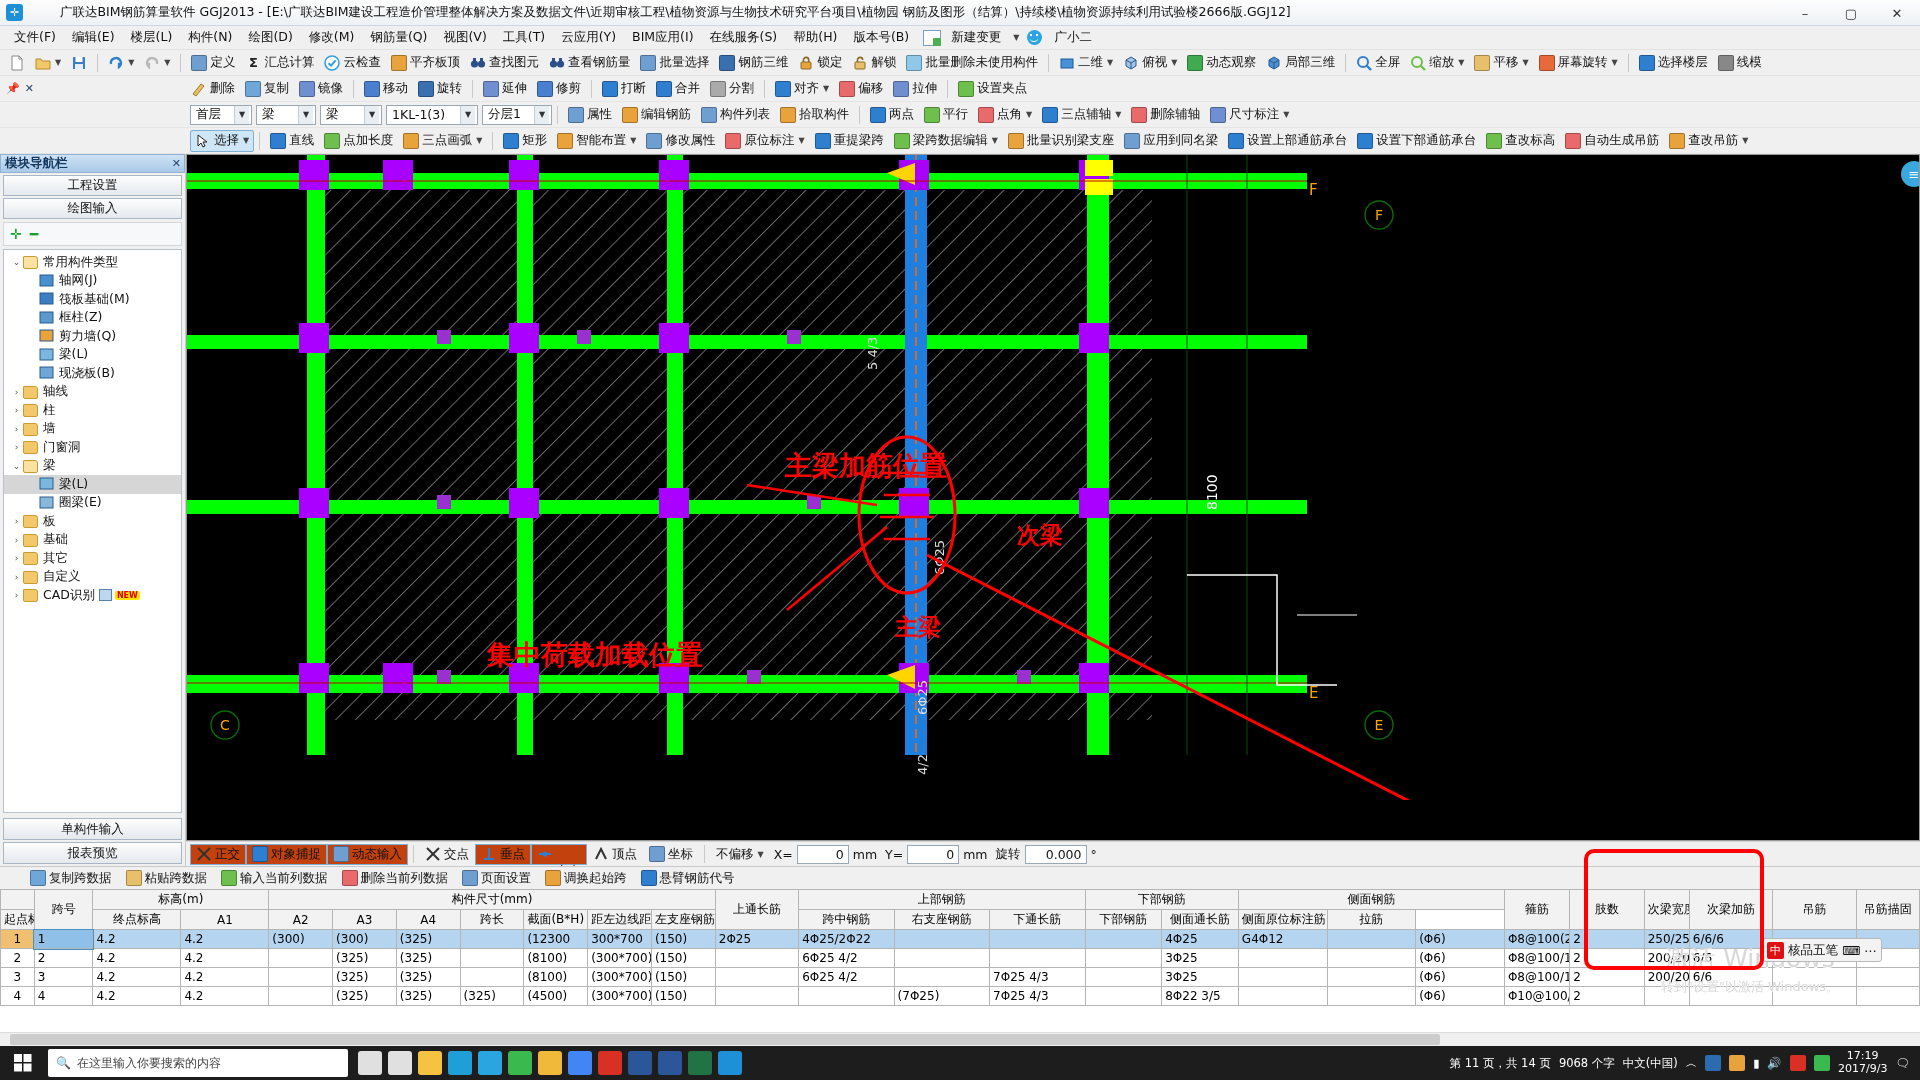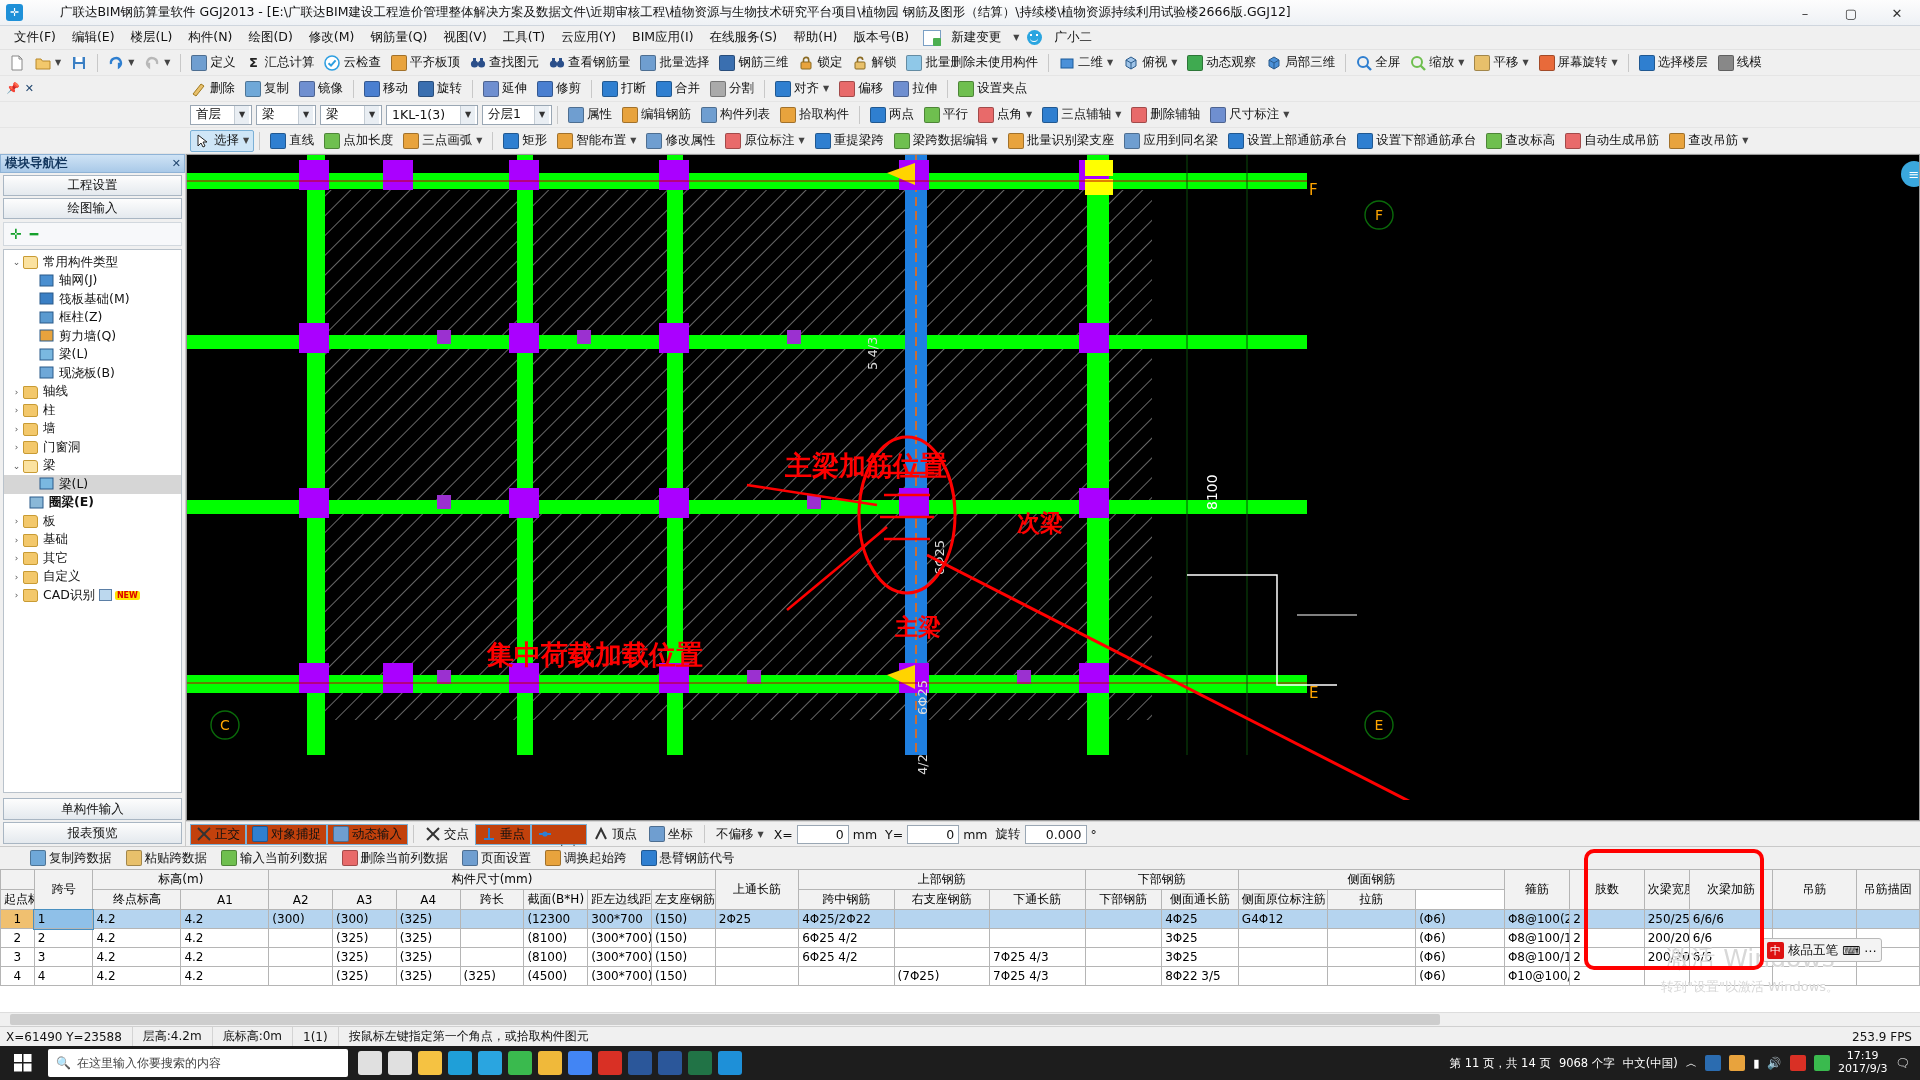--- a/index.html
+++ b/index.html
@@ -658,21 +658,21 @@
             </span>
             <span>梁</span>
           </div>
           <div class="node sel" style="padding-left: 22px;">
             <span class="exp"></span>
             <span class="fic"><svg width="15" height="13">
                 <rect x="1" y="1" width="13" height="11" fill="#7ab8e0" stroke="#2a5a8a" stroke-width="1"></rect>
               </svg></span>
             <span>梁(L)</span>
           </div>
-          <div class="node" style="padding-left: 12px; font-weight: bold;">
+          <div class="node" style="padding-left: 22px;">
             <span class="exp"></span>
             <span class="fic"><svg width="15" height="13">
                 <rect x="1" y="1" width="13" height="11" fill="#8ab8d8" stroke="#2a5a8a" stroke-width="1"></rect>
               </svg></span>
             <span>圈梁(E)</span>
           </div>
           <div class="node" style="padding-left: 6px;">
             <span class="exp">›</span>
             <span class="fic">
               <span class="folder" style="display:block;width:15px"></span>
@@ -796,21 +796,21 @@
               <path d="M560 330 L690 350" stroke="#ff0000" stroke-width="2.5" fill="none"></path>
               <path d="M740 400 L1680 880" stroke="#ff0000" stroke-width="3" fill="none"></path>
               <polygon points="1690,886 1650,878 1664,862" fill="#ff0000"></polygon>
               <path d="M75 690 H160" stroke="#ff0000" stroke-width="6" fill="none"></path>
               <polygon points="178,690 152,678 152,702" fill="#ff0000"></polygon>
               <path d="M105 655 l10 12 M115 655 l-10 12" stroke="#ff0000" stroke-width="2" fill="none"></path>
             </g>
           </svg>
         <div id="annots">
             <div class="annot" style="left: 598px; top: 293px; font-size: 27px;">主梁加筋位置</div>
-            <div class="annot" style="left: 830px; top: 353px; font-size: 23px;">次梁</div>
+            <div class="annot" style="left: 830px; top: 365px; font-size: 23px;">次梁</div>
             <div class="annot" style="left: 708px; top: 457px; font-size: 23px;">主梁</div>
             <div class="annot" style="left: 300px; top: 482px; font-size: 27px;">集中荷载加载位置</div>
             <div class="annot" style="left: 1122px; top: 26px; color: rgb(255, 165, 0); font-size: 15px; font-weight: normal;">F</div>
             <div class="annot" style="left: 1122px; top: 529px; color: rgb(255, 165, 0); font-size: 15px; font-weight: normal;">E</div>
           </div>
         <div class="gear-float" style="top:6px;right:-8px">≡</div>
       </div>
 
       <div class="snapbar">
         <div id="snapbtns" style="display:flex;align-items:center">
@@ -1065,28 +1065,20 @@
               <td></td>
             </tr>
           </tbody>
       </table>
     </div>
     <div class="scrollbar-h">
       <div class="thumb" style="left:10px;width:1430px"></div>
     </div>
   </div>
 
-  <div class="statusbar">
-    <div class="sbseg" style="padding-left:2px">X=61490  Y=23588</div>
-    <div class="sbseg">层高:4.2m</div>
-    <div class="sbseg">底标高:0m</div>
-    <div class="sbseg">1(1)</div>
-    <div class="sbseg" style="border:none">按鼠标左键指定第一个角点，或拾取构件图元</div>
-    <div style="margin-left:auto;padding-right:8px">253.9 FPS</div>
-  </div>
 
   <div class="taskbar">
     <div class="tb-start">
       <svg width="18" height="18">
           <rect x="0" y="0" width="8" height="8" fill="#fff"></rect>
           <rect x="9.5" y="0" width="8" height="8" fill="#fff"></rect>
           <rect x="0" y="9.5" width="8" height="8" fill="#fff"></rect>
           <rect x="9.5" y="9.5" width="8" height="8" fill="#fff"></rect>
         </svg>
     </div>

